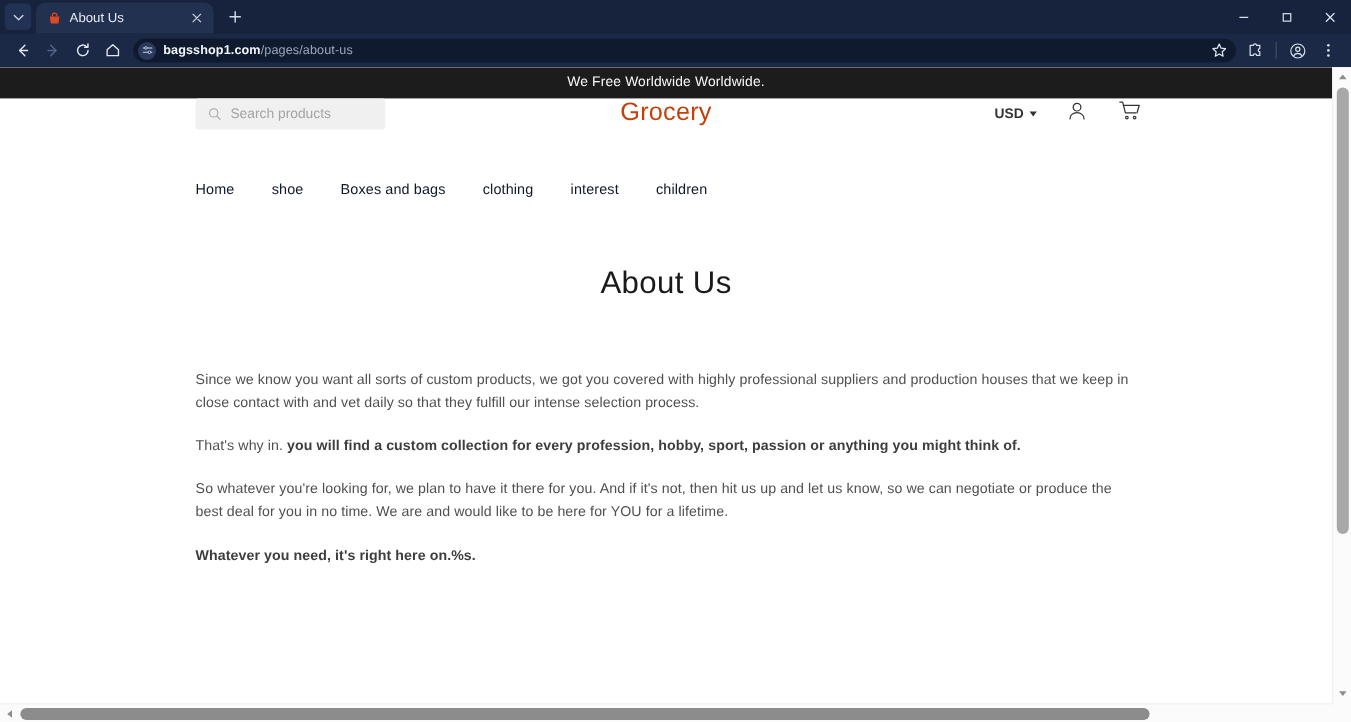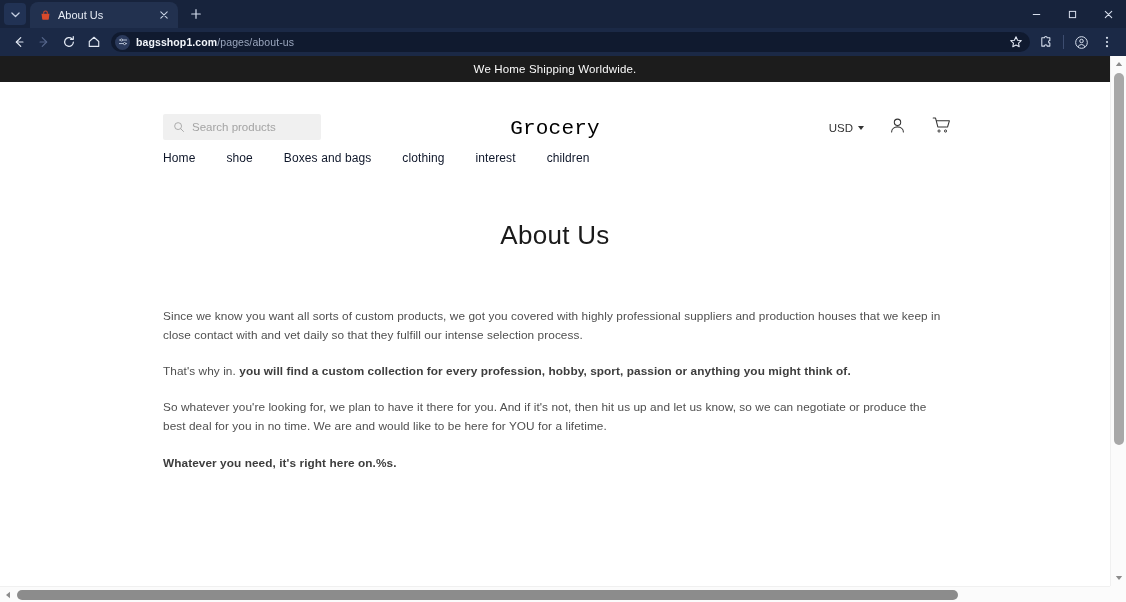--- a/index.html
+++ b/index.html
@@ -91,38 +91,37 @@
   }
   .page { width:1110px; height:530px; position:relative; background:#fff; }
 
   .announce {
     height:26px; background:#1c1c1c; color:#fafafa;
     display:flex; align-items:center; justify-content:center;
     font-size:11.5px; letter-spacing:.15px;
   }
 
   .site-header {
-    height:58px; display:flex; align-items:flex-end; padding:16px 0 0 163px;
+    height:58px; display:flex; align-items:flex-start; padding:0 0 0 163px;
     position:relative;
   }
   .search-box {
     width:158px; height:26px; background:#f0f0f0; border-radius:2px;
     display:flex; align-items:center; gap:7px; padding:0 10px;
   }
   .search-ph { font-size:11.5px; color:#a4a4a4; }
   .logo {
     position:absolute; left:0; right:0; text-align:center;
-    font-size:21px; color:#000000; font-weight:400; letter-spacing:.2px;
+    font-size:21px; color:#c2410c; font-weight:400; letter-spacing:.2px;
     pointer-events:none;
-    font-family:Liberation Mono, monospace;
   }
   .header-right {
     position:absolute; right:158px; display:flex; align-items:center; gap:24px;
   }
-  .currency { display:flex; align-items:center; gap:5px; font-size:11.5px; color:#333; }
+  .currency { display:flex; align-items:center; gap:5px; font-size:11.5px; color:#333;font-weight:bold; }
   .caret { width:0;height:0;border-left:3.5px solid transparent;border-right:3.5px solid transparent;border-top:4px solid #333; }
 
   .site-nav {
     display:flex; gap:0; padding-left:163px; height:36px; align-items:center;
   }
   .nav-link {
     font-size:12px; color:#0f172a; padding:0 19px 0 0; margin-right:12px;
     white-space:nowrap; letter-spacing:.1px;
   }
   .nav-link:first-child { }
@@ -288,21 +287,21 @@
           <circle cx="8" cy="12.8" r="1.25" fill="currentColor"></circle>
         </svg>
       </div>
     </div>
   </div>
 
   <div class="viewport">
     <div class="page">
 
       <div class="announce">
-        <span>We Home Shipping Worldwide.</span>
+        <span>We Free Worldwide Worldwide.</span>
       </div>
 
       <div class="site-header">
         <div class="search-box">
           <svg width="12" height="12" viewBox="0 0 16 16">
             <circle cx="6.8" cy="6.8" r="4.6" fill="none" stroke="#a4a4a4" stroke-width="1.2"></circle>
             <path d="M10.3 10.3 L14 14" stroke="#a4a4a4" stroke-width="1.2" stroke-linecap="round"></path>
           </svg>
           <span class="search-ph">Search products</span>
         </div>

